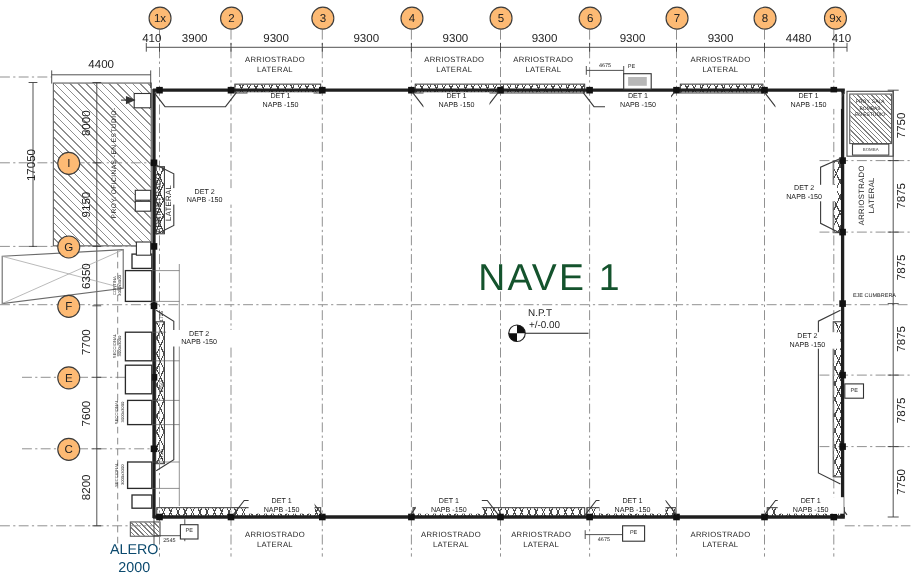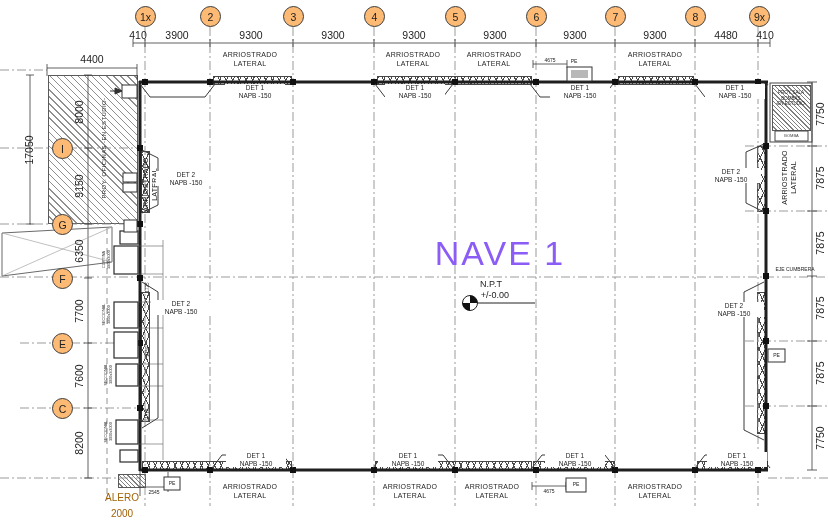--- a/index.html
+++ b/index.html
@@ -15,22 +15,22 @@
   .det{position:absolute;font-size:6.5px;line-height:7.5px;text-align:center;color:#1d1d1d;background:#fff;}
   .tiny{position:absolute;font-size:5px;text-align:center;white-space:nowrap;color:#1d1d1d;}
   .microtext{font-size:3.8px;line-height:4.6px;text-align:center;color:#333;}
   .hatch{position:absolute;border:1px solid #5a5a5a;
          background-image:repeating-linear-gradient(45deg,transparent 0,transparent 4px,#8f8f8f 4px,#8f8f8f 5px);}
   .hatch-fine{position:absolute;border:1px solid #5a5a5a;
          background-image:repeating-linear-gradient(45deg,transparent 0,transparent 2px,#7f7f7f 2px,#7f7f7f 3px);}
   .xstrip{position:absolute;border:1px solid #474747;background-color:#fff;
          background-image:repeating-linear-gradient(65deg,#4a4a4a 0,#4a4a4a 1px,transparent 1px,transparent 6px),
                           repeating-linear-gradient(115deg,#4a4a4a 0,#4a4a4a 1px,transparent 1px,transparent 6px);}
-  .nave{position:absolute;font-size:34px;letter-spacing:2px;text-align:center;color:#8b5cf6;}
-  .big{font-size:10px;text-align:center;color:#a16207;}
+  .nave{position:absolute;font-size:34px;letter-spacing:2px;text-align:center;color:#14532d;}
+  .big{font-size:13px;text-align:center;color:#0c4a6e;}
 </style>
 </head>
 <body>
 
 <div id="canvas">
 
   <div class="hatch" style="left:48px;top:75px;width:88px;height:147px;"></div>
   <div class="hatch-fine" style="left:772px;top:85px;width:37px;height:44px;"></div>
   <div class="hatch-fine" style="left:118px;top:474px;width:26px;height:12px;"></div>
 

